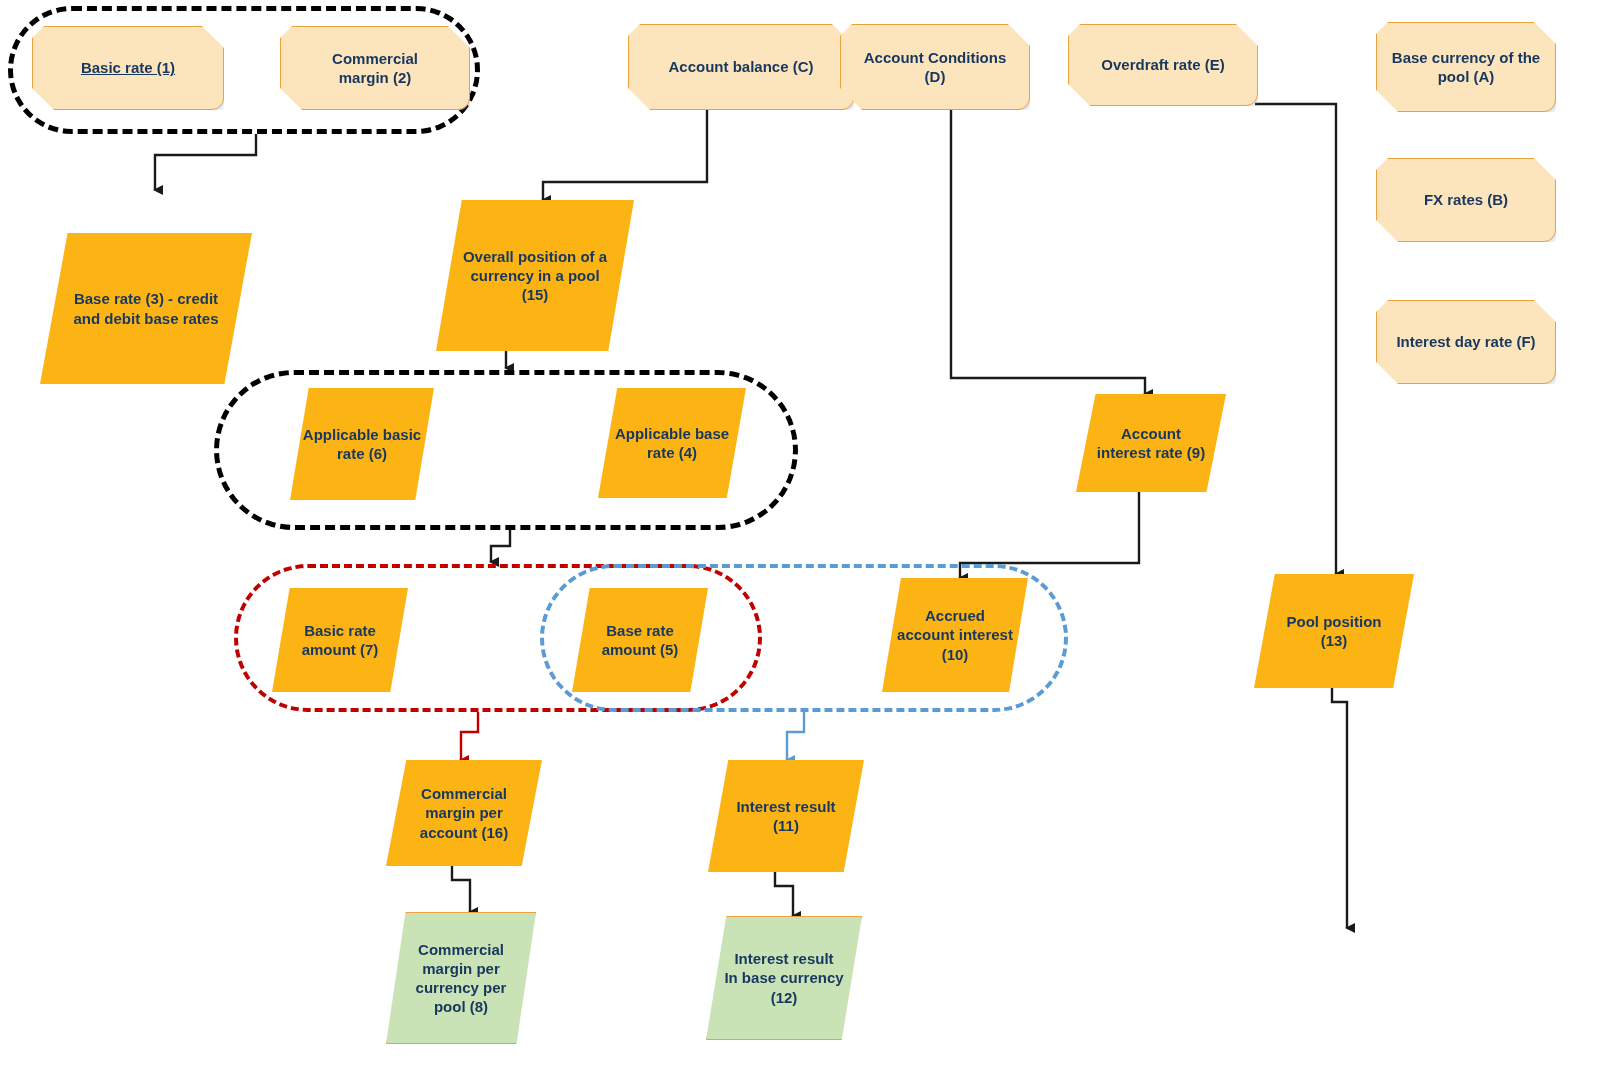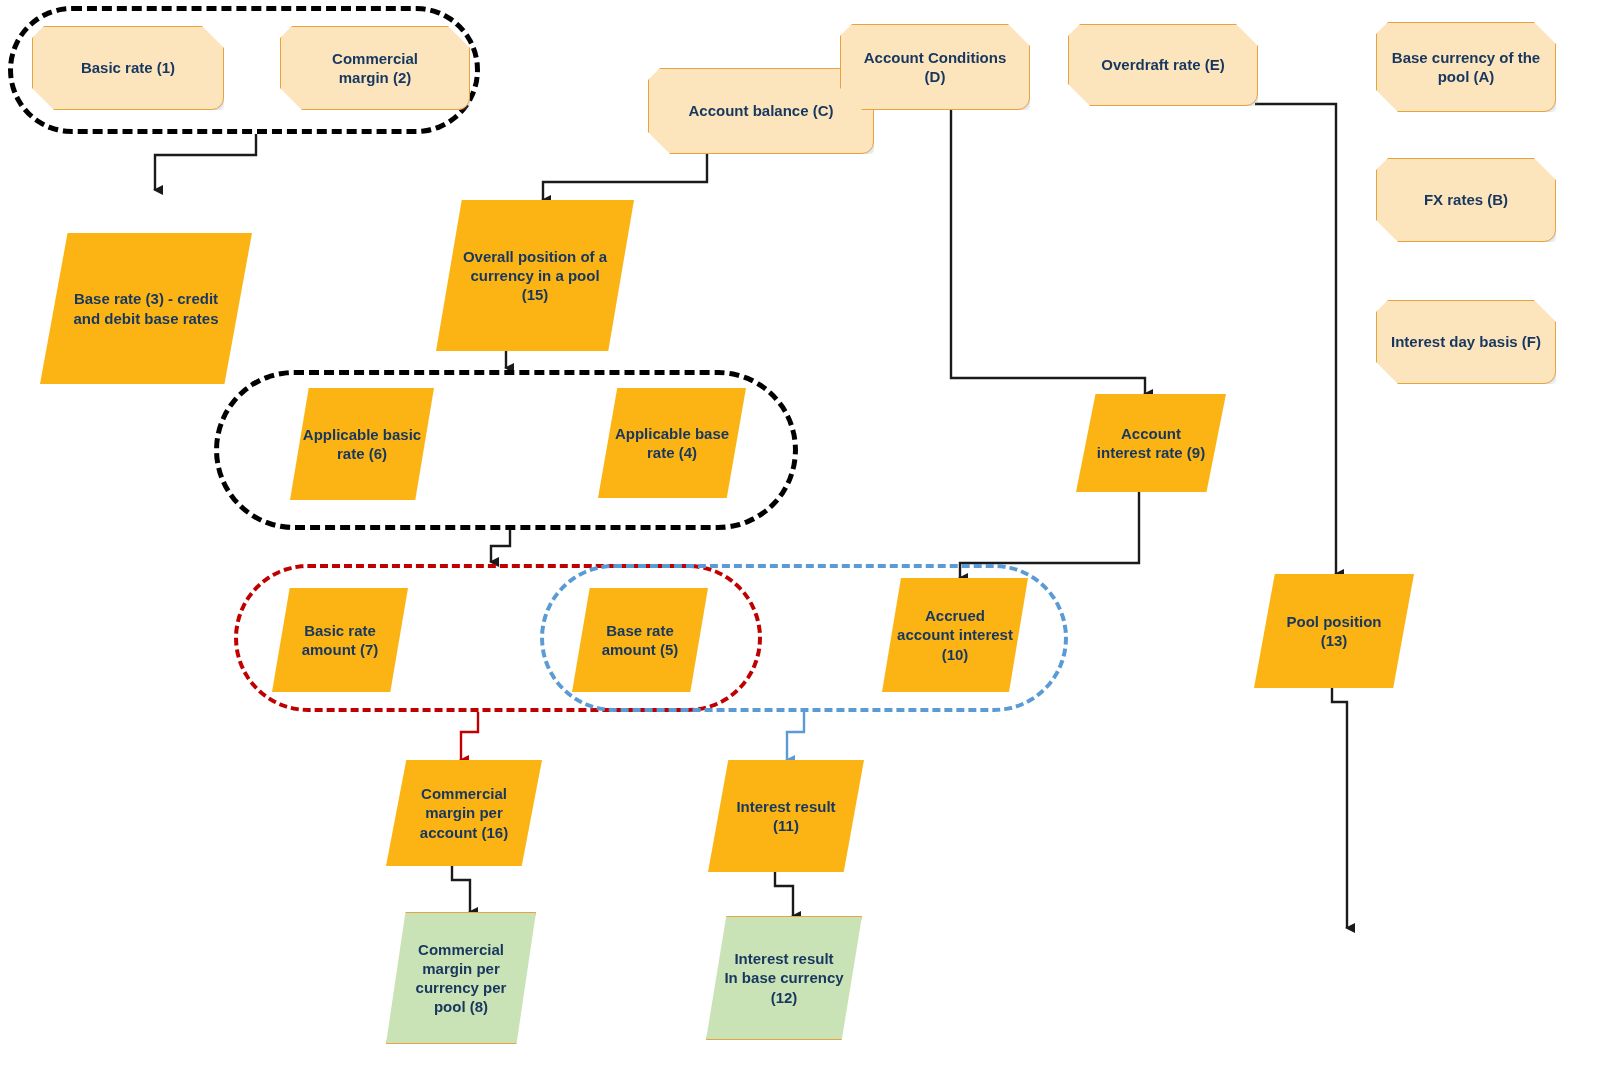--- a/index.html
+++ b/index.html
@@ -122,50 +122,50 @@
 
     <path d="M804,712 L804,732 L787,732 L787,760" fill="none" stroke="#5B9BD5" stroke-width="2.4" marker-end="url(#ah-blue)"></path>
 
     <path d="M452,866 L452,880 L470,880 L470,912" fill="none" stroke="#1A1A1A" stroke-width="2.4" marker-end="url(#ah-black)"></path>
 
     <path d="M775,872 L775,886 L793,886 L793,916" fill="none" stroke="#1A1A1A" stroke-width="2.4" marker-end="url(#ah-black)"></path>
 
     <path d="M1332,688 L1332,702 L1347,702 L1347,928" fill="none" stroke="#1A1A1A" stroke-width="2.4" marker-end="url(#ah-black)"></path>
   </svg>
 
-  <div class="node input" style="left:32px;  top:26px;  width:192px; height:84px;">
+  <div class="node input" style="left:32px;  top:26px;  width:192px; height:84px;text-decoration:underline;">
     <span class="lbl">Basic rate (1)</span>
   </div>
 
   <div class="node input" style="left:280px; top:26px;  width:190px; height:84px;">
     <span class="lbl">Commercial<br>margin (2)</span>
   </div>
 
-  <div class="node input" style="left:648px; top:24px;  width:226px; height:86px;margin-top:44px;">
+  <div class="node input" style="left:628px; top:24px;  width:226px; height:86px;">
     <span class="lbl">Account balance (C)</span>
   </div>
 
   <div class="node input" style="left:840px; top:24px;  width:190px; height:86px;">
     <span class="lbl">Account Conditions<br>(D)</span>
   </div>
 
   <div class="node input" style="left:1068px;top:24px;  width:190px; height:82px;">
     <span class="lbl">Overdraft rate (E)</span>
   </div>
 
   <div class="node input" style="left:1376px;top:158px; width:180px; height:84px;">
     <span class="lbl">FX rates (B)</span>
   </div>
 
   <div class="node input" style="left:1376px;top:22px;  width:180px; height:90px;">
     <span class="lbl">Base currency of the<br>pool (A)</span>
   </div>
 
   <div class="node input" style="left:1376px;top:300px; width:180px; height:84px;">
-    <span class="lbl">Interest day basis (F)</span>
+    <span class="lbl">Interest day rate (F)</span>
   </div>
 
   <div class="node proc" style="left:40px;  top:200px; width:212px; height:151px;margin-top:33px;">
     <span class="lbl">Base rate (3) - credit<br>and debit base rates</span>
   </div>
 
   <div class="node proc" style="left:436px; top:200px; width:198px; height:151px;">
     <span class="lbl">Overall position of a<br>currency in a pool<br>(15)</span>
   </div>
 

